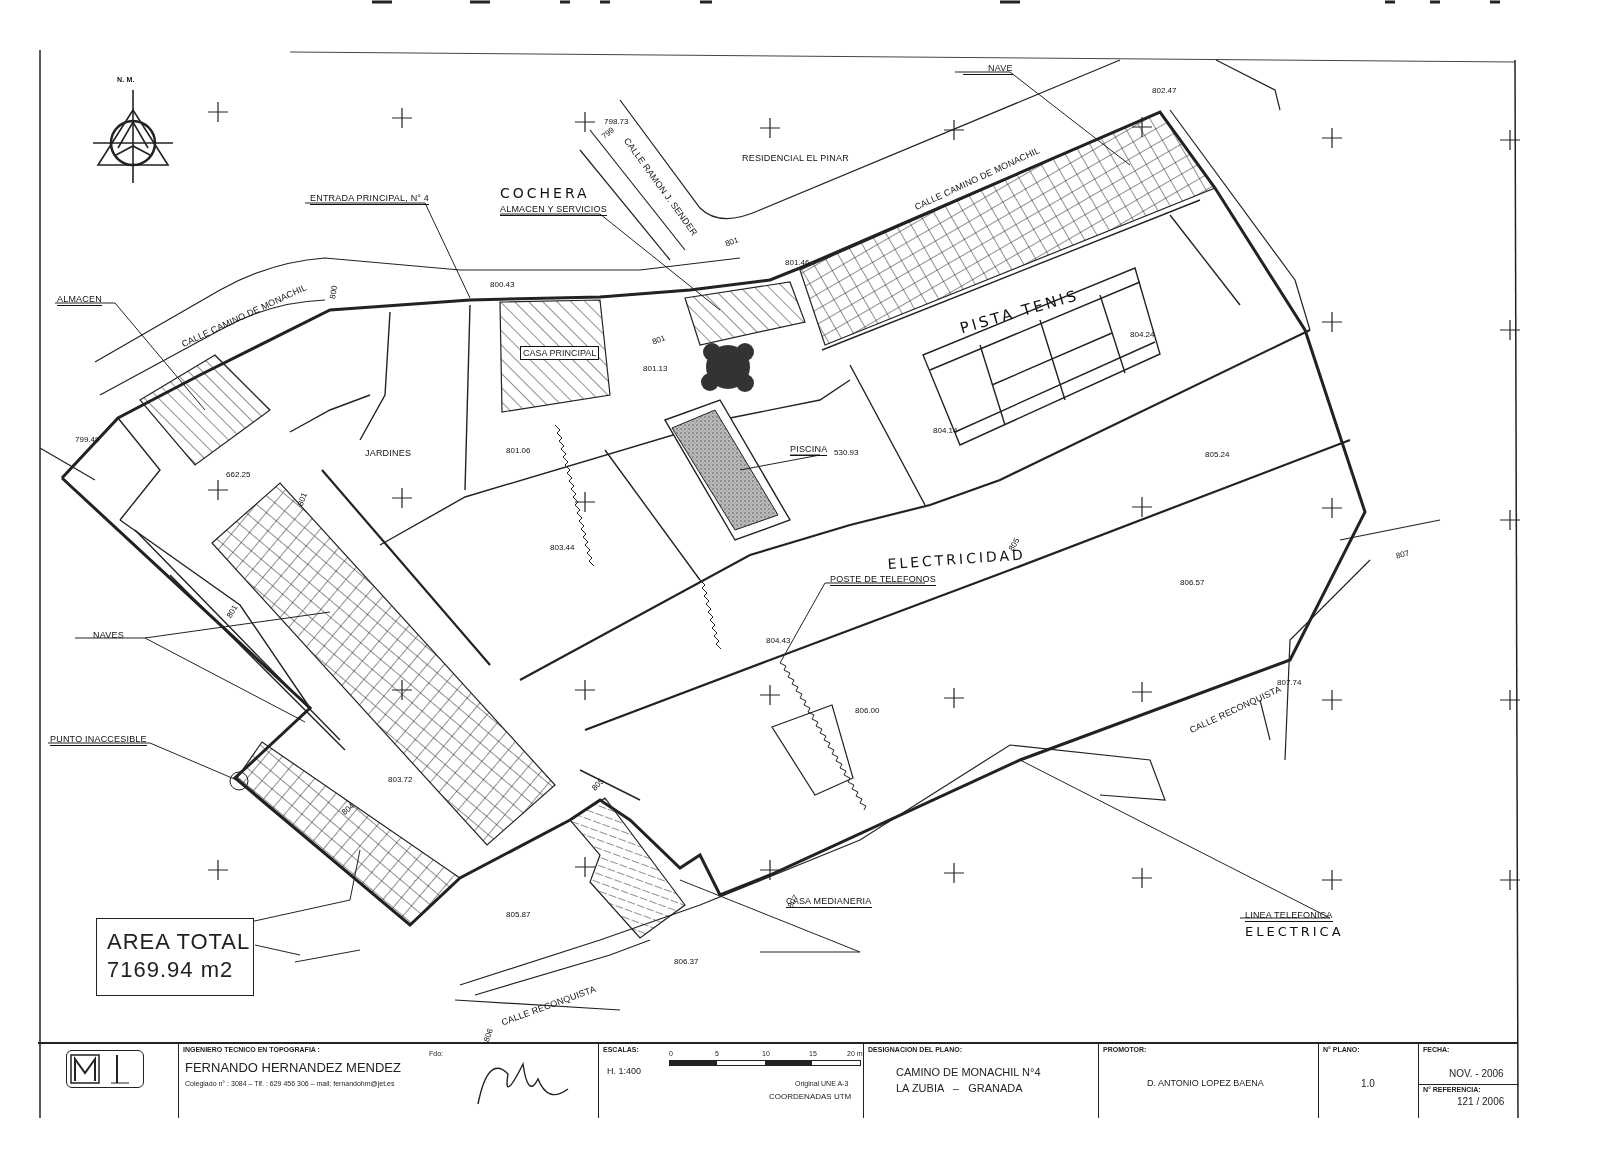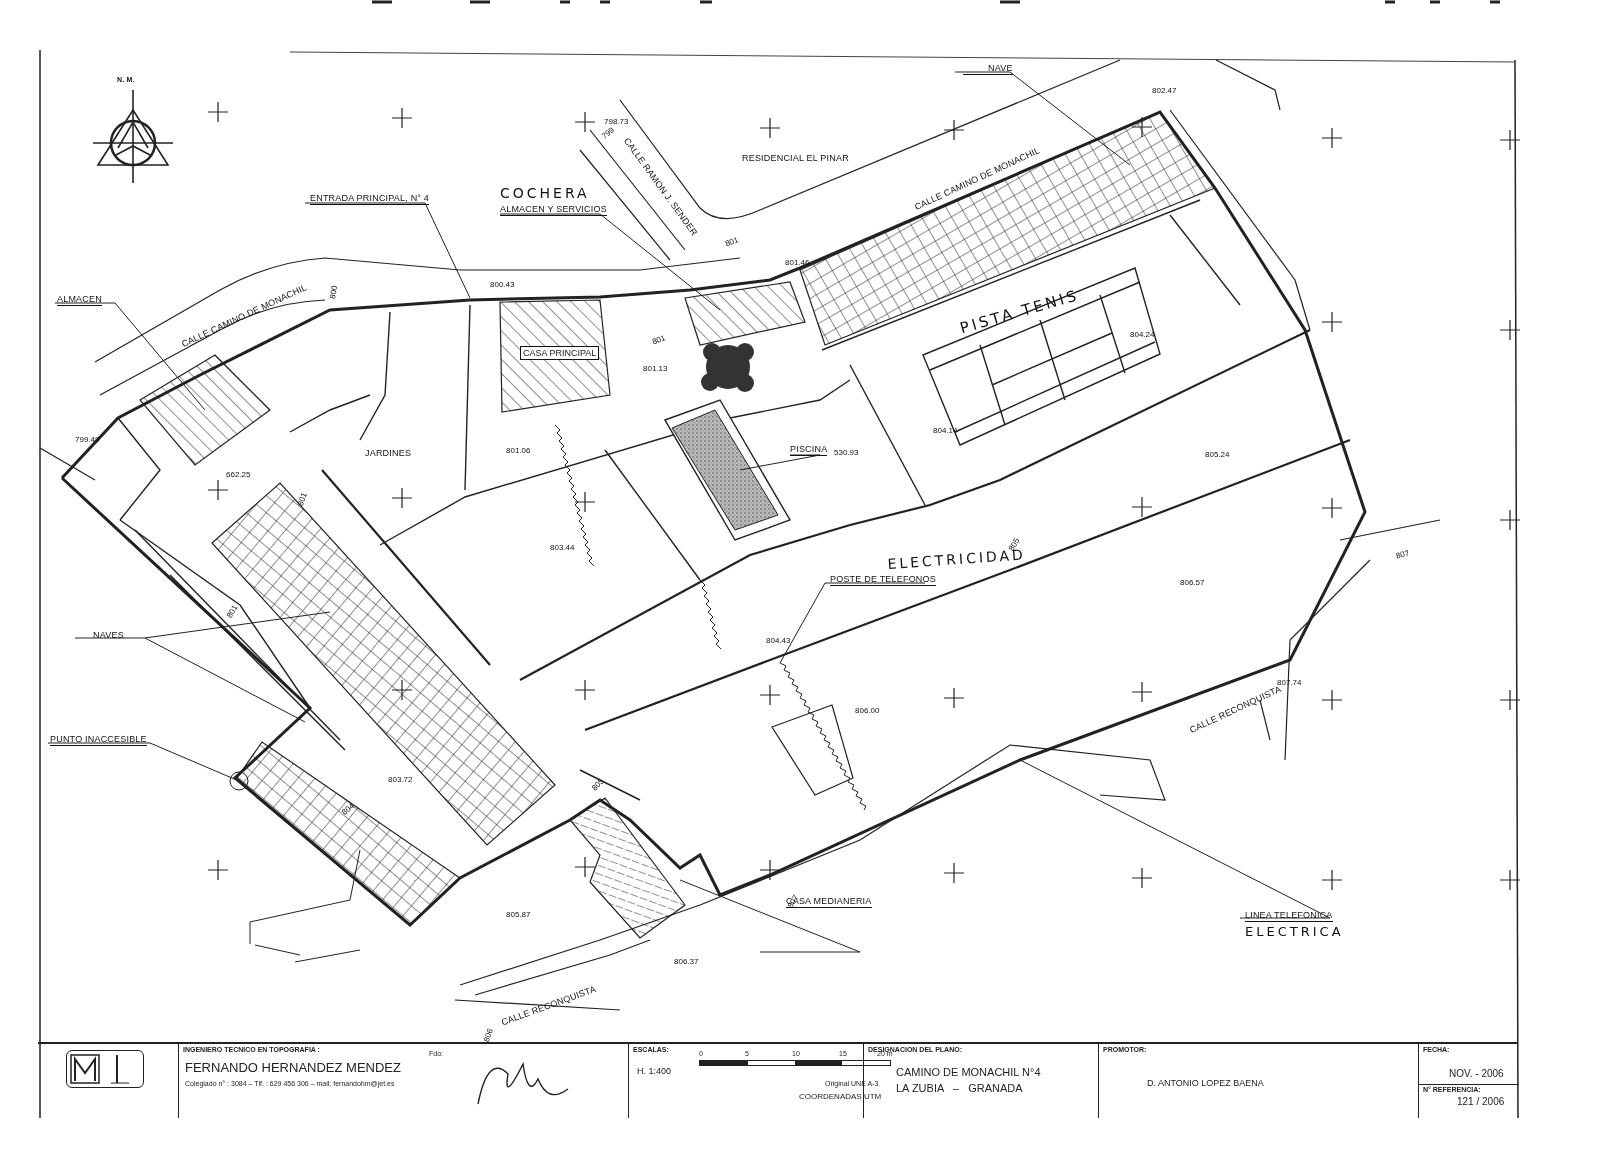--- a/index.html
+++ b/index.html
@@ -255,20 +255,24 @@
   <div class="elev" style="left:855px;top:706px;">806.00</div>
   <div class="elev" style="left:1277px;top:650px;margin-top:28px;">807.74</div>
   <div class="elev" style="left:388px;top:775px;">803.72</div>
   <div class="elev rot" style="left:340px;top:810px;transform:rotate(-40deg);">804</div>
   <div class="elev rot" style="left:590px;top:786px;transform:rotate(-45deg);">805</div>
   <div class="elev" style="left:506px;top:910px;">805.87</div>
   <div class="elev" style="left:674px;top:957px;">806.37</div>
   <div class="elev rot" style="left:786px;top:905px;transform:rotate(-60deg);">807</div>
   <div class="elev rot" style="left:482px;top:1040px;transform:rotate(-70deg);">806</div>
 
+  <div class="area-box">
+    <div class="l1">AREA TOTAL</div>
+    <div class="l2">7169.94 m2</div>
+  </div>
 
   <div class="titleblock">
     <div class="logo">
       <svg width="76" height="36" viewBox="0 0 76 36">
         <rect x="4" y="4" width="28" height="28" fill="none" stroke="#222" stroke-width="1.5"></rect>
         <path d="M8 30 V8 L18 22 L28 8 V30" fill="none" stroke="#222" stroke-width="2"></path>
         <line x1="50" y1="4" x2="50" y2="32" stroke="#222" stroke-width="2"></line>
         <line x1="44" y1="32" x2="62" y2="32" stroke="#222" stroke-width="1"></line>
       </svg>
     </div>
@@ -279,21 +283,21 @@
       <div class="tb-main" style="left:6px;top:16px;font-size:13px;">FERNANDO HERNANDEZ MENDEZ</div>
       <div class="tb-small" style="left:6px;top:36px;">Colegiado n° : 3084 – Tlf. : 629 456 306 – mail: fernandohm@jet.es</div>
     </div>
 
     <div class="tb-cell" style="left:420px;width:140px;border-left:none;">
       <svg width="130" height="74">
           <path d="M20 60 Q30 10 50 30 Q45 60 65 20 Q70 55 80 35 Q90 60 110 45" fill="none" stroke="#222" stroke-width="1.4"></path>
         </svg>
     </div>
 
-    <div class="tb-cell" style="left:560px;width:265px;margin-left:30px;">
+    <div class="tb-cell" style="left:560px;width:265px;">
       <div class="tb-head">ESCALAS:</div>
       <div class="tb-main" style="left:8px;top:22px;font-size:9px;">H. 1:400</div>
       <div style="position:absolute;left:70px;top:16px;width:190px;height:4px;border:1px solid #222;background:linear-gradient(90deg,#222 0 25%,#fff 25% 50%,#222 50% 75%,#fff 75% 100%);"></div>
       <div class="tb-small" style="left:70px;top:6px;">0</div>
       <div class="tb-small" style="left:116px;top:6px;">5</div>
       <div class="tb-small" style="left:163px;top:6px;">10</div>
       <div class="tb-small" style="left:210px;top:6px;">15</div>
       <div class="tb-small" style="left:248px;top:6px;">20 m</div>
       <div class="tb-small" style="left:196px;top:36px;">Original UNE A-3</div>
       <div class="tb-small" style="left:170px;top:48px;font-size:8px;">COORDENADAS UTM</div>
@@ -303,20 +307,24 @@
       <div class="tb-head">DESIGNACION DEL PLANO:</div>
       <div class="tb-main" style="left:32px;top:22px;font-size:11px;">CAMINO DE MONACHIL N°4</div>
       <div class="tb-main" style="left:32px;top:38px;font-size:11px;white-space:pre;">LA ZUBIA   –   GRANADA</div>
     </div>
 
     <div class="tb-cell" style="left:1060px;width:220px;">
       <div class="tb-head">PROMOTOR:</div>
       <div class="tb-main" style="left:48px;top:34px;font-size:9px;">D. ANTONIO LOPEZ BAENA</div>
     </div>
 
+    <div class="tb-cell" style="left:1280px;width:100px;">
+      <div class="tb-head">N° PLANO:</div>
+      <div class="tb-main" style="left:42px;top:34px;font-size:10px;">1.0</div>
+    </div>
 
     <div class="tb-cell" style="left:1380px;width:100px;">
       <div class="tb-head">FECHA:</div>
       <div class="tb-main" style="left:30px;top:24px;font-size:10px;">NOV. - 2006</div>
       <div style="position:absolute;left:0;top:40px;width:100px;border-top:1px solid #222;"></div>
       <div class="tb-head" style="top:42px;">N° REFERENCIA:</div>
       <div class="tb-main" style="left:38px;top:52px;font-size:10px;">121 / 2006</div>
     </div>
   </div>
 </div>

